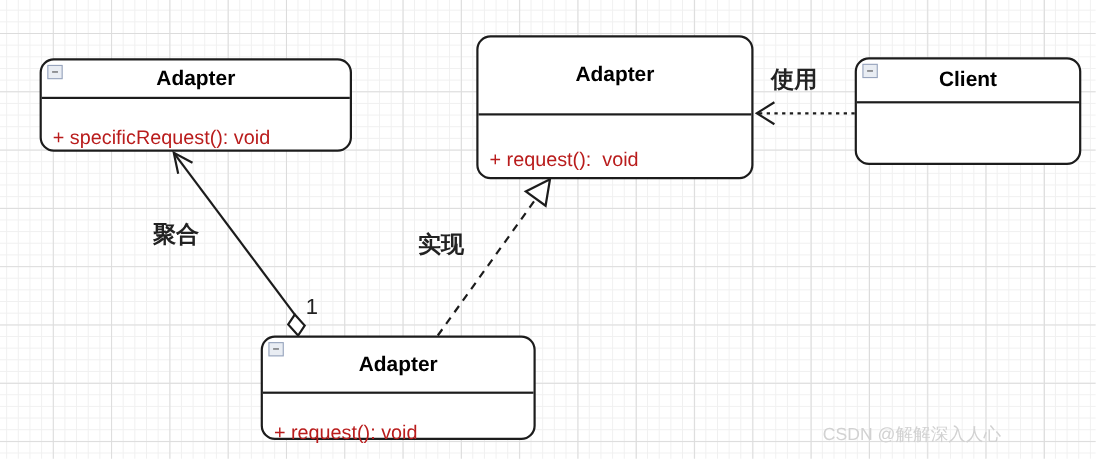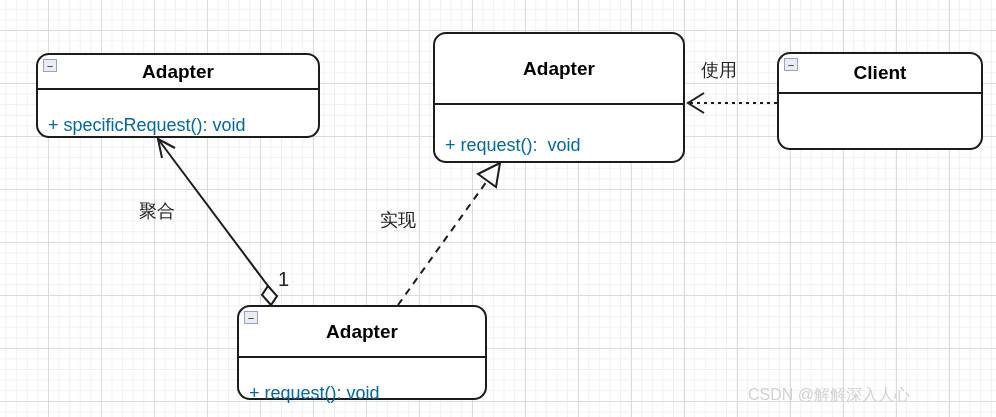--- a/index.html
+++ b/index.html
@@ -53,21 +53,21 @@
     font-size: 17px;
     font-weight: bold;
     color: #000000;
   }
   .body-row {
     flex: 1 1 auto;
     display: flex;
     align-items: center;
     padding-left: 10px;
     font-size: 18px;
-    color: #0369a1;
+    color: #b91c1c;
     white-space: pre;
     margin-top: 25px;
   }
   .collapse-box {
     position: absolute;
     left: 5px;
     top: 4px;
     width: 14px;
     height: 13px;
     box-sizing: border-box;
@@ -77,24 +77,25 @@
     font-size: 11px;
     line-height: 10px;
     display: flex;
     align-items: center;
     justify-content: center;
     cursor: pointer;
   }
 
   .edge-label {
     position: absolute;
-    font-size: 18px;
+    font-size: 21px;
     color: #222222;
     line-height: 1.1;
     white-space: nowrap;
+    font-weight: bold;
   }
   .mult-label {
     position: absolute;
     font-size: 20px;
     color: #222222;
     white-space: nowrap;
   }
   .watermark {
     position: absolute;
     left: 748px;

